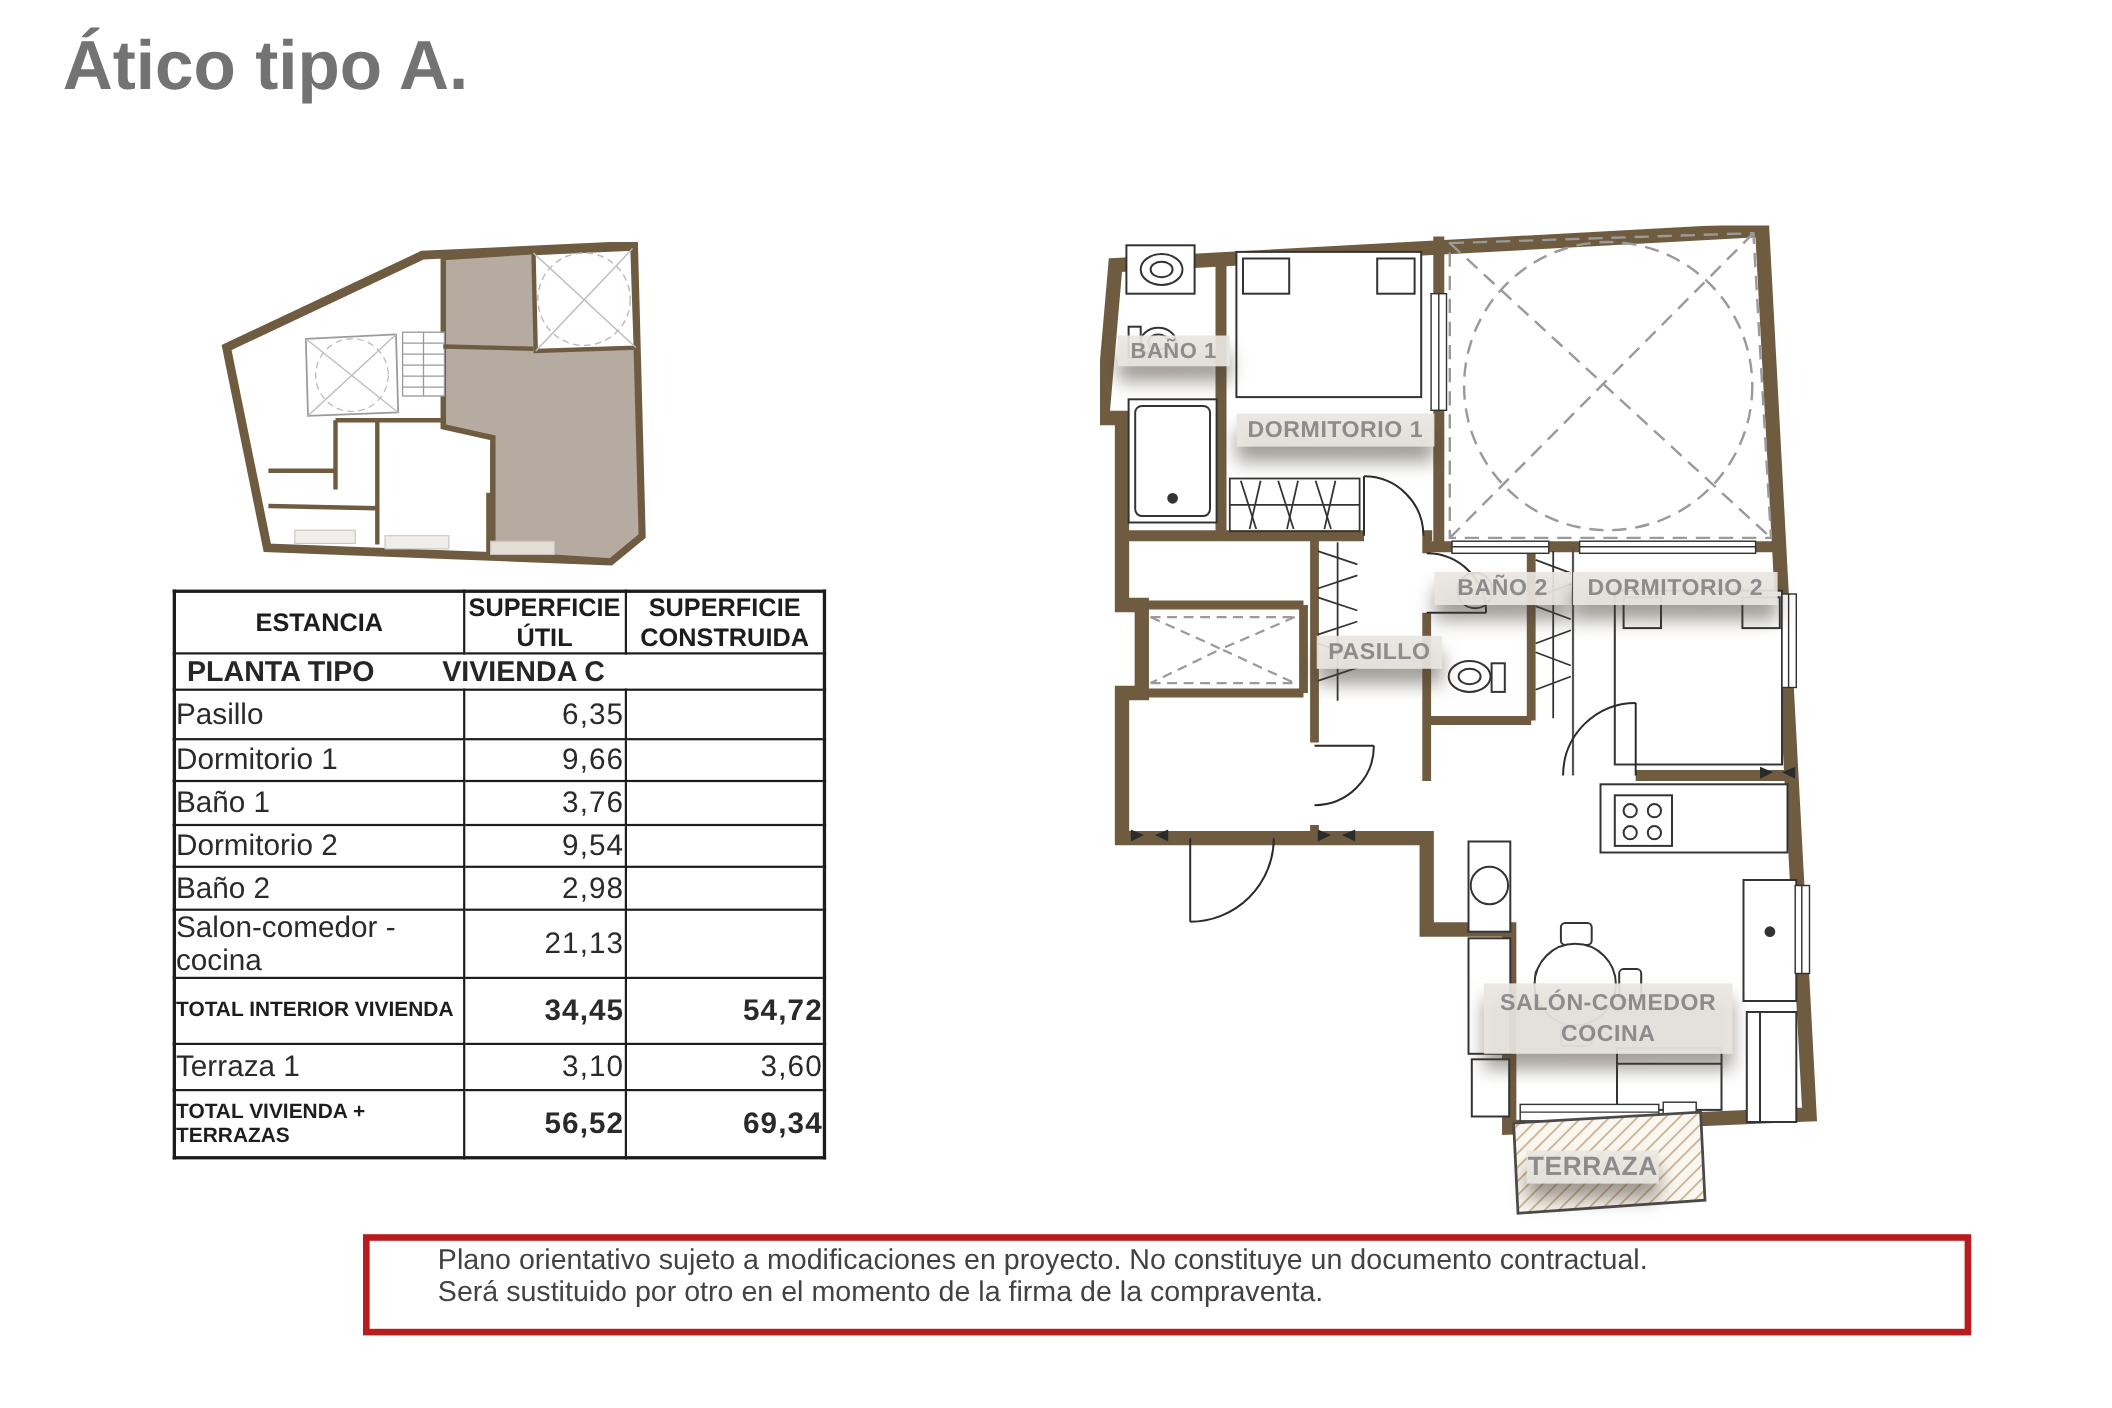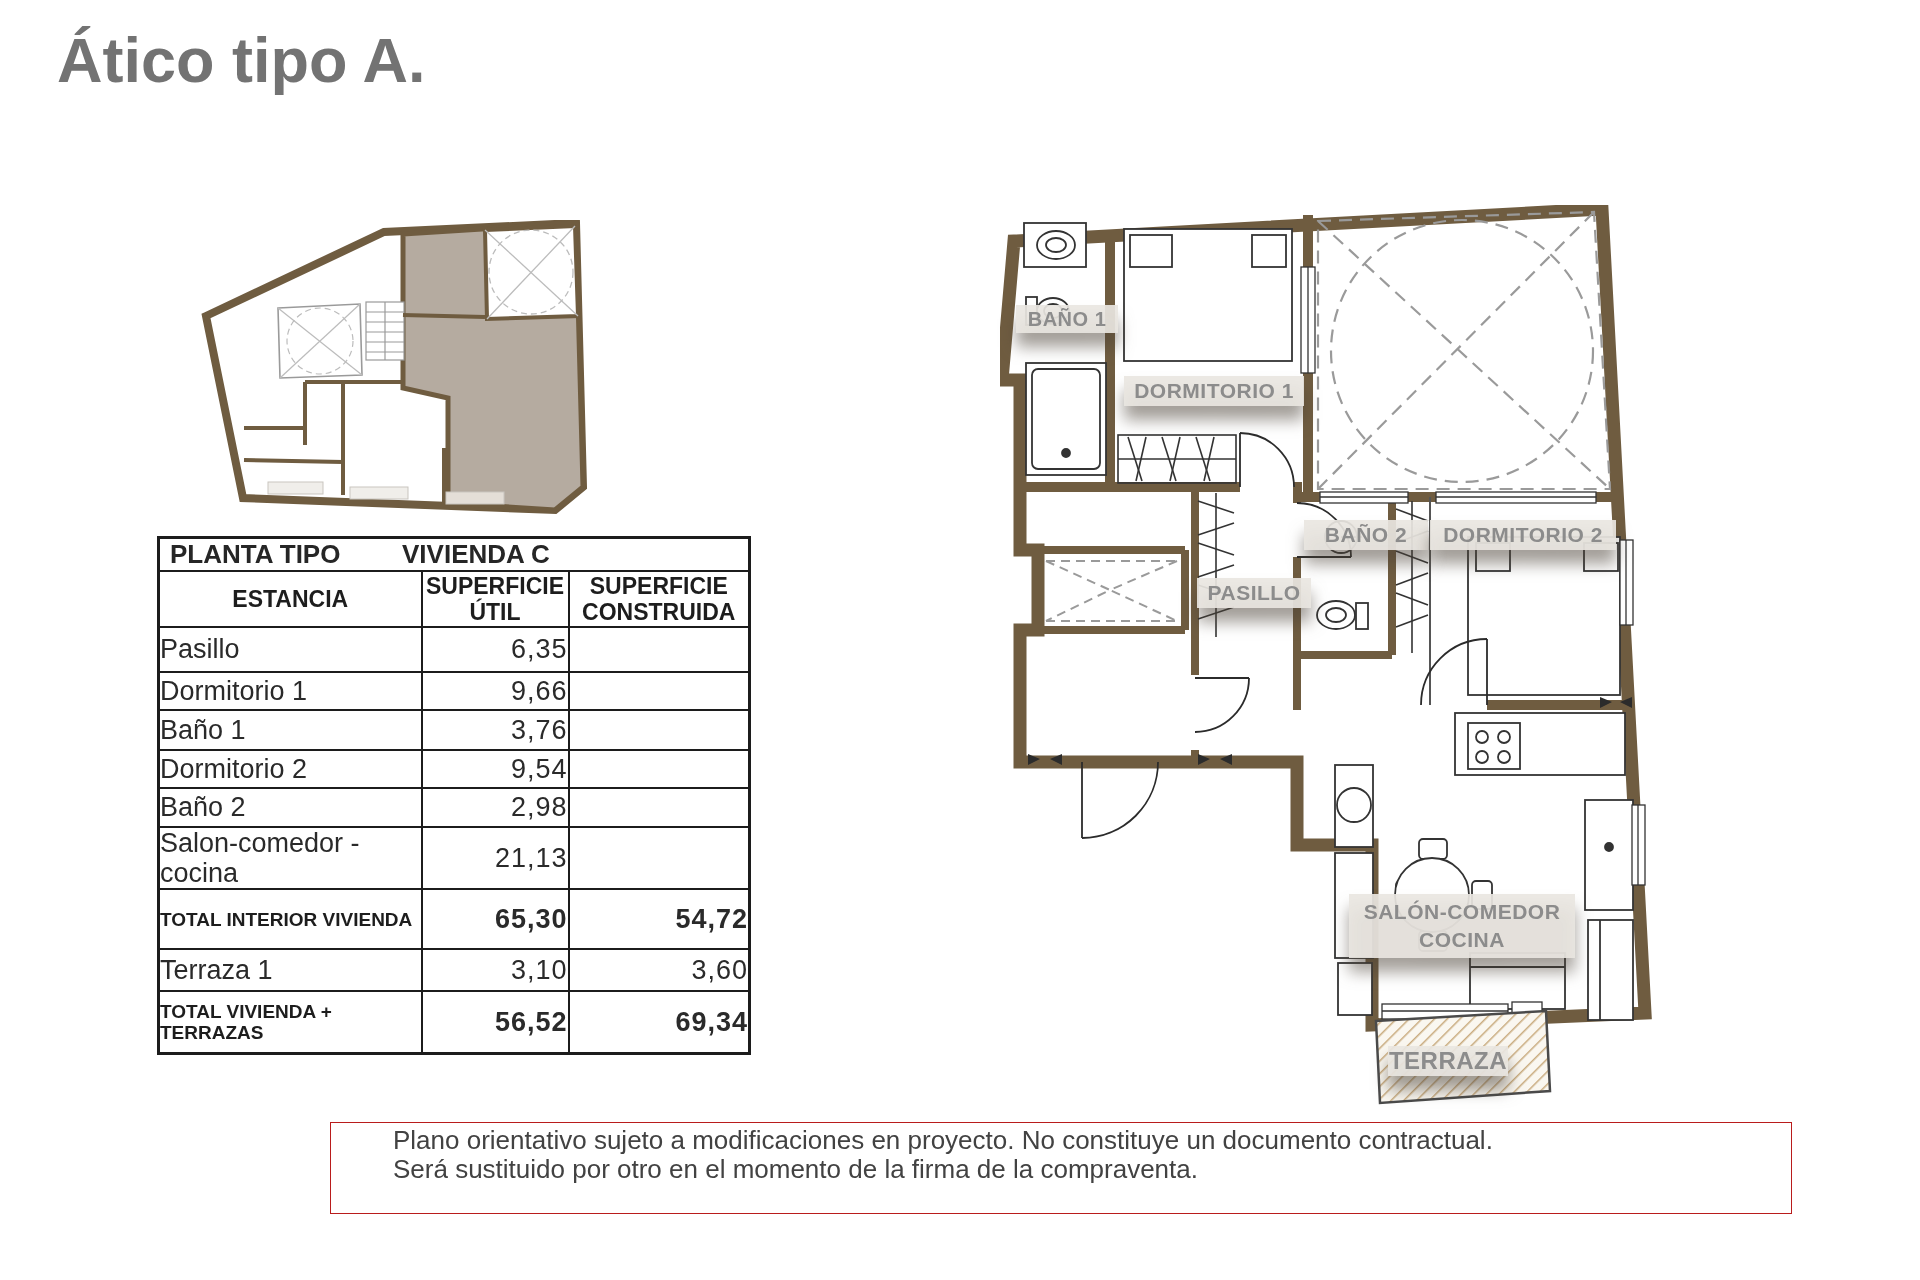--- a/index.html
+++ b/index.html
@@ -36,21 +36,21 @@
   .lbl-bano1{left:16px;top:100px;width:102px;height:28px;font-size:20px;}
   .lbl-dorm1{left:124px;top:171px;width:180px;height:30px;}
   .lbl-bano2{left:304px;top:315px;width:124px;height:30px;}
   .lbl-dorm2{left:430px;top:315px;width:186px;height:30px;}
   .lbl-pasillo{left:197px;top:373px;width:114px;height:30px;}
   .lbl-salon{left:349px;top:689px;width:226px;height:64px;}
   .lbl-terraza{left:388px;top:841px;width:120px;height:30px;font-size:24px;}
 
   
   .disclaimer{position:absolute;left:330px;top:1122px;width:1462px;height:92px;
-              border:1px solid #b91c1c;box-sizing:border-box;padding:3px 0 0 62px;
+              border:6px solid #b91c1c;box-sizing:border-box;padding:3px 0 0 62px;
               font-size:26px;line-height:28.5px;color:#424242;}
 </style>
 </head>
 <body>
 
 <div class="page-title">Ático tipo A.</div>
 
 <div class="key-plan">
   <svg width="442" height="352" viewBox="0 0 442 352">
 
@@ -100,30 +100,30 @@
   </svg>
 </div>
 
 <table class="areas-table">
   <colgroup>
       <col style="width:263px">
       <col style="width:147px">
       <col style="width:181px">
     </colgroup>
   <tbody>
-      <tr style="height:31px">
+      <tr style="height:56px">
+    <td class="hdr">ESTANCIA</td>
+    <td class="hdr">SUPERFICIE ÚTIL</td>
+    <td class="hdr">SUPERFICIE CONSTRUIDA</td>
+  </tr>
+  <tr style="height:31px">
     <td colspan="3">
       <span class="section-left">PLANTA TIPO</span><span class="section-right">VIVIENDA C</span>
     </td>
   </tr>
-  <tr style="height:56px">
-    <td class="hdr">ESTANCIA</td>
-    <td class="hdr">SUPERFICIE ÚTIL</td>
-    <td class="hdr">SUPERFICIE CONSTRUIDA</td>
-  </tr>
   <tr style="height:45px">
     <td class="cell-name">Pasillo</td>
     <td class="cell-num">6,35</td>
     <td class="cell-num"></td>
   </tr>
   <tr style="height:38px">
     <td class="cell-name">Dormitorio 1</td>
     <td class="cell-num">9,66</td>
     <td class="cell-num"></td>
   </tr>
@@ -142,21 +142,21 @@
     <td class="cell-num">2,98</td>
     <td class="cell-num"></td>
   </tr>
   <tr style="height:61px">
     <td class="cell-name" style="line-height:1.12;">Salon-comedor - cocina</td>
     <td class="cell-num">21,13</td>
     <td class="cell-num"></td>
   </tr>
   <tr style="height:60px">
     <td class="tot">TOTAL INTERIOR VIVIENDA</td>
-    <td class="cell-num tot-num">65,30</td>
+    <td class="cell-num tot-num">34,45</td>
     <td class="cell-num tot-num">54,72</td>
   </tr>
   <tr style="height:42px">
     <td class="cell-name">Terraza 1</td>
     <td class="cell-num">3,10</td>
     <td class="cell-num">3,60</td>
   </tr>
   <tr style="height:62px">
     <td class="tot">TOTAL VIVIENDA + TERRAZAS</td>
     <td class="cell-num tot-num">56,52</td>

